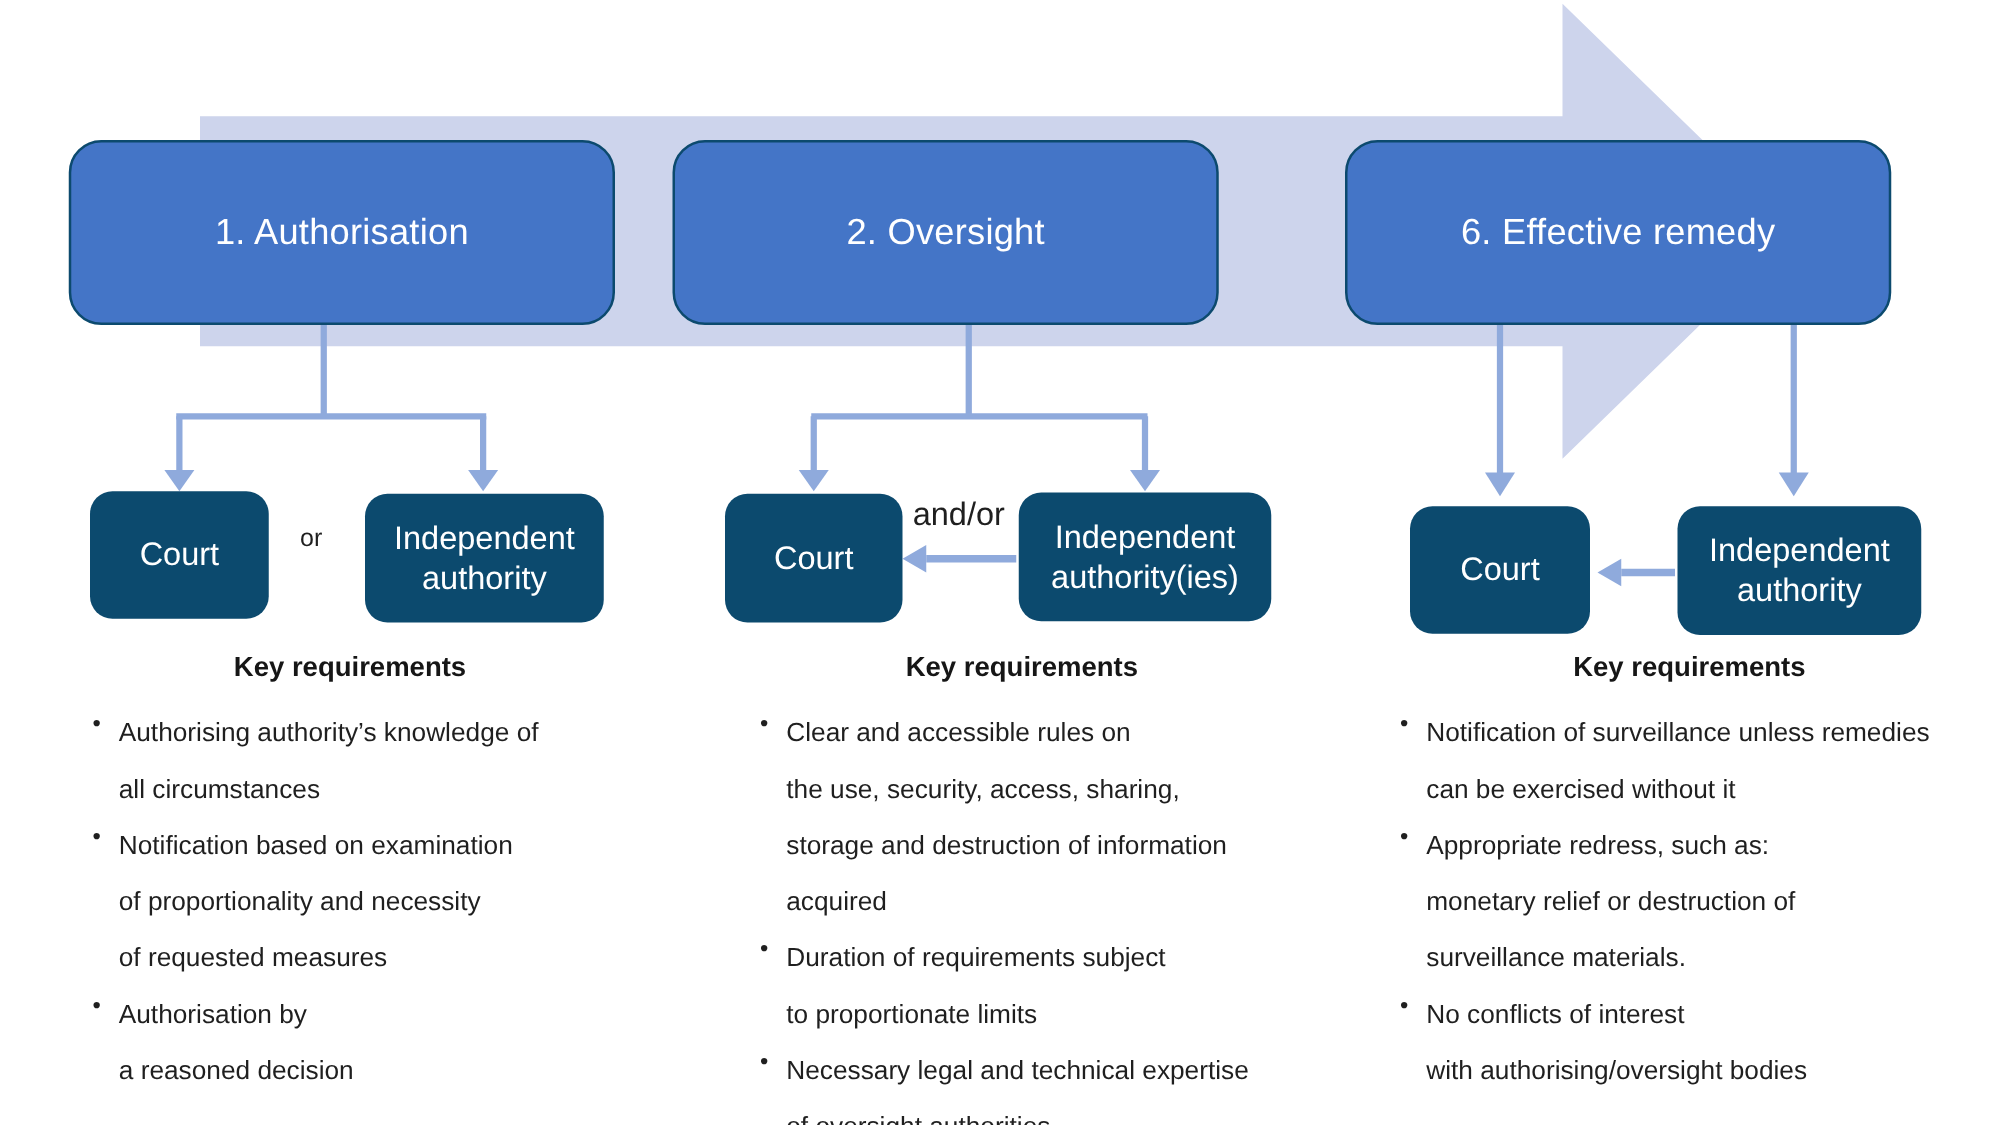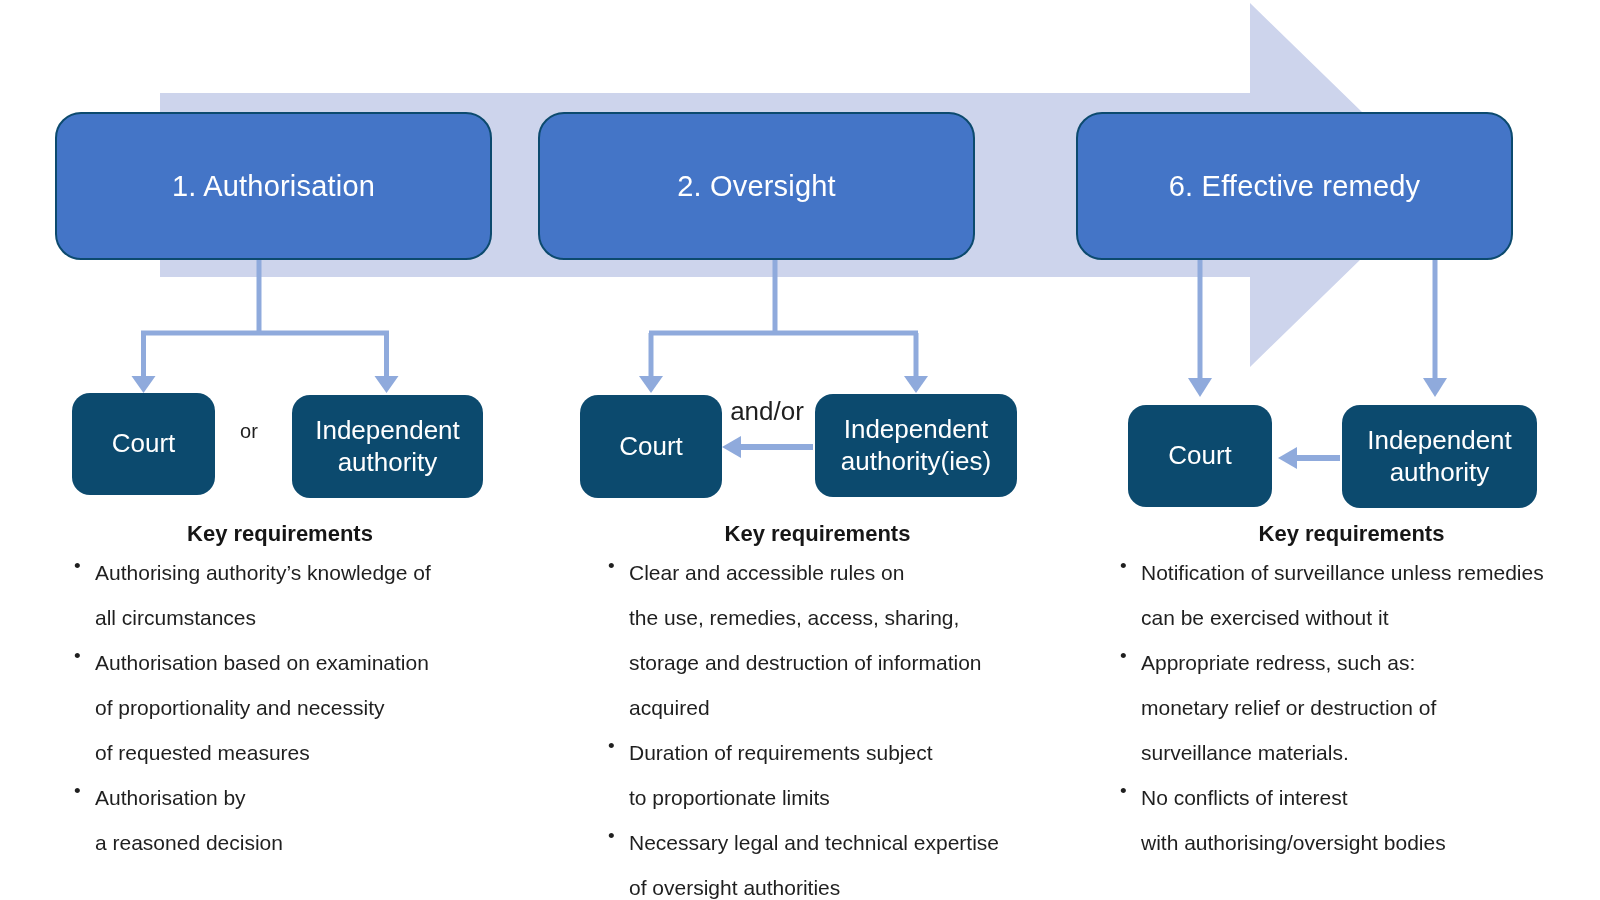--- a/index.html
+++ b/index.html
@@ -48,21 +48,21 @@
   #rel1 { left: 209px; top: 420px; width: 80px;  font-size: 20px; }
   #rel2 { left: 707px; top: 396px; width: 120px; font-size: 26px; }
 
   
   .col { position: absolute; z-index: 2; top: 520px; color: #1f1f1f; }
   #col1 { left: 62px;   width: 436px; }
   #col2 { left: 595px;  width: 445px; }
   #col3 { left: 1115px; width: 473px; }
   .kr {
     font-size: 22px; font-weight: bold; line-height: 28px;
-    text-align: center; margin-bottom: 2px; color: #161616;
+    text-align: center; margin-bottom: 16px; color: #161616;
   }
   .bl { box-sizing: border-box; }
   #col1 .bl { padding-left: 12px; }
   #col2 .bl { padding-left: 13px; }
   #col3 .bl { padding-left: 5px; }
   .bullet { display: flex; align-items: flex-start; }
   .bullet::before {
     content: "\2022";
     flex: 0 0 21px; width: 21px;
     font-size: 19px; line-height: 31px; color: #1f1f1f;
@@ -142,37 +142,37 @@
 authority</div>
 
   <div class="col" id="col1">
     <div class="kr">Key requirements</div>
     <div class="bl">
       <div class="bullet">
         <span class="btxt">Authorising authority’s knowledge of
 all circumstances</span>
       </div>
       <div class="bullet">
-        <span class="btxt">Authorisation based on examination
+        <span class="btxt">Notification based on examination
 of proportionality and necessity
 of requested measures</span>
       </div>
       <div class="bullet">
         <span class="btxt">Authorisation by
 a reasoned decision</span>
       </div>
     </div>
   </div>
 
   <div class="col" id="col2">
     <div class="kr">Key requirements</div>
     <div class="bl">
       <div class="bullet">
         <span class="btxt">Clear and accessible rules on
-the use, remedies, access, sharing,
+the use, security, access, sharing,
 storage and destruction of information
 acquired</span>
       </div>
       <div class="bullet">
         <span class="btxt">Duration of requirements subject
 to proportionate limits</span>
       </div>
       <div class="bullet">
         <span class="btxt">Necessary legal and technical expertise
 of oversight authorities</span>

